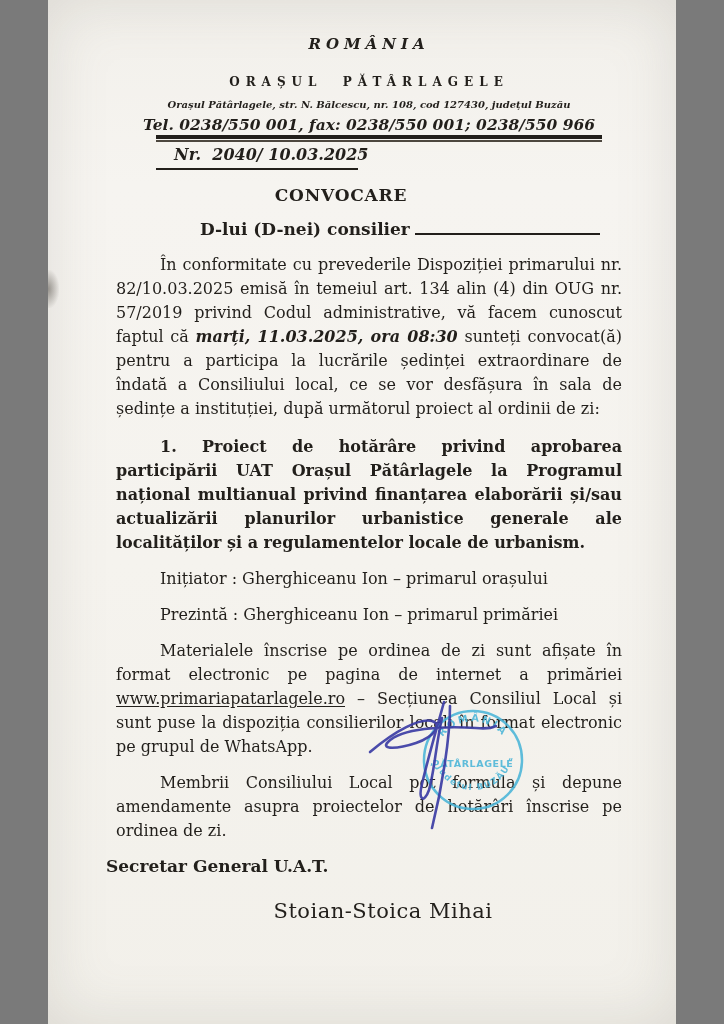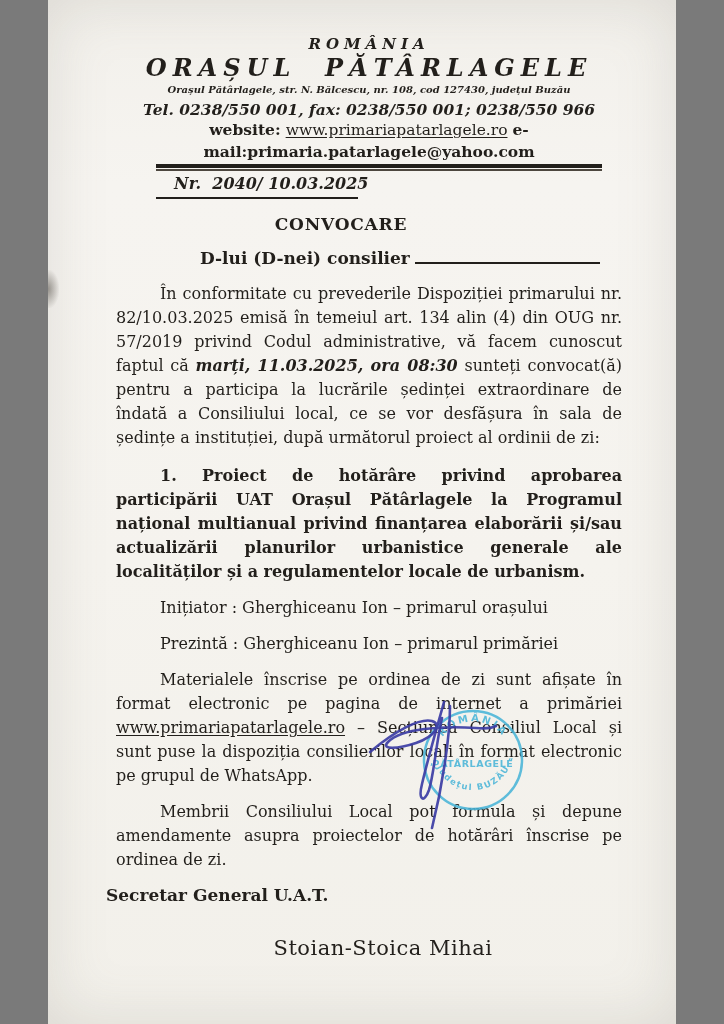--- a/index.html
+++ b/index.html
@@ -11,42 +11,42 @@
     padding:34px 42px 0 56px;
     background:linear-gradient(180deg,#f2f0eb 0%,#f6f4f0 18%,#f5f3ee 55%,#f2f0ea 100%);
     color:var(--ink,#221f1b);
     font-family:"DejaVu Serif","Liberation Serif",serif;
     overflow:hidden;
     box-shadow:inset 0 0 60px rgba(120,115,105,.18);
   }
   
   .hdr{text-align:center;}
   .hdr-country{font-size:15px;line-height:21px;font-weight:bold;font-style:italic;letter-spacing:5px;white-space:pre;}
-  .hdr-city{font-size:24px;line-height:25px;font-weight:bold;font-style:italic;letter-spacing:6px;white-space:pre;}
+  .hdr-city{font-size:12px;line-height:25px;font-weight:bold;letter-spacing:6px;white-space:pre;margin-top:15px;}
   .hdr-addr{font-size:10px;line-height:20px;font-weight:bold;font-style:italic;}
   .hdr-tel{font-size:15.5px;line-height:19px;font-weight:bold;font-style:italic;}
   .hdr-web{font-size:15.5px;line-height:21px;}
   .hdr-web .wb{font-weight:bold;}
   .hdr-web .wu{text-decoration:underline;text-underline-offset:2px;}
   .rule{margin:1px 32px 0 52px;height:7px;border-top:4px solid var(--ink,#221f1b);border-bottom:2px solid #4d473f;box-sizing:border-box;}
   .nr-row{margin-top:3px;}
   .nr-row .nr{display:inline-block;box-sizing:border-box;margin-left:52px;width:202px;padding:0 10px 3px 18px;
     border-bottom:2px solid var(--ink,#221f1b);font-size:16px;line-height:20px;font-weight:bold;font-style:italic;white-space:pre;}
   
   .title{margin-top:14px;text-align:center;transform:translateX(-28px);font-size:17px;line-height:22px;font-weight:bold;letter-spacing:.8px;}
   .salut{margin-top:11px;padding-left:96px;font-size:17px;line-height:24px;font-weight:bold;}
   .salut .blank{display:inline-block;width:185px;height:14px;margin-left:5px;border-bottom:2.5px solid var(--ink,#221f1b);}
   .bodytext{margin-top:12px;font-size:16px;line-height:24px;}
   .para{margin:12px;text-align:justify;text-indent:44px;}
   .para.pb{font-weight:bold;}
   .para.gap{margin-top:14px;}
   .sb{font-weight:bold;} .si{font-style:italic;} .su{text-decoration:underline;text-underline-offset:2px;}
   
   .sig-role{text-align:left;transform:translateX(2px);font-size:17px;line-height:23px;font-weight:bold;}
-  .sig-name{margin-top:28px;text-align:center;transform:translateX(14px);font-size:21px;line-height:26px;letter-spacing:.5px;}
+  .sig-name{margin-top:20px;text-align:center;transform:translateX(14px);font-size:21px;line-height:26px;letter-spacing:.5px;}
   .sig-ink{position:absolute;left:310px;top:696px;width:175px;height:140px;color:var(--signature,#3c3da5);opacity:.92;}
   .stamp{position:absolute;left:373px;top:708px;width:104px;height:104px;color:var(--stamp,#4ab5d8);opacity:.88;
     font-family:"DejaVu Sans","Liberation Sans",sans-serif;}
   .stamp text{fill:currentColor;}
   .st-top{font-size:10px;font-weight:bold;letter-spacing:2.5px;}
   .st-bot{font-size:8.5px;font-weight:bold;letter-spacing:1.6px;}
   .st-mid{font-size:9.5px;font-weight:bold;letter-spacing:.6px;}
   .st-mark{font-size:8px;font-weight:bold;}
   
   .art{position:absolute;pointer-events:none;}
@@ -56,25 +56,20 @@
 </head>
 <body>
 
 <div class="page">
 
   <header class="hdr">
     <div class="hdr-country">ROMÂNIA</div>
     <div class="hdr-city">ORAȘUL  PĂTÂRLAGELE</div>
     <div class="hdr-addr">Orașul Pătârlagele, str. N. Bălcescu, nr. 108, cod 127430, județul Buzău</div>
     <div class="hdr-tel">Tel. 0238/550 001, fax: 0238/550 001; 0238/550 966</div>
-    <div class="hdr-web">
-      <span class="wb">website:</span>
-      <span class="wu">www.primariapatarlagele.ro</span>
-      <span class="wb">e-mail:primaria.patarlagele@yahoo.com</span>
-    </div>
   </header>
 
   <div class="rule"></div>
 
   <div class="nr-row">
     <span class="nr">Nr.  2040/ 10.03.2025</span>
   </div>
 
   <div class="title">CONVOCARE</div>
 

